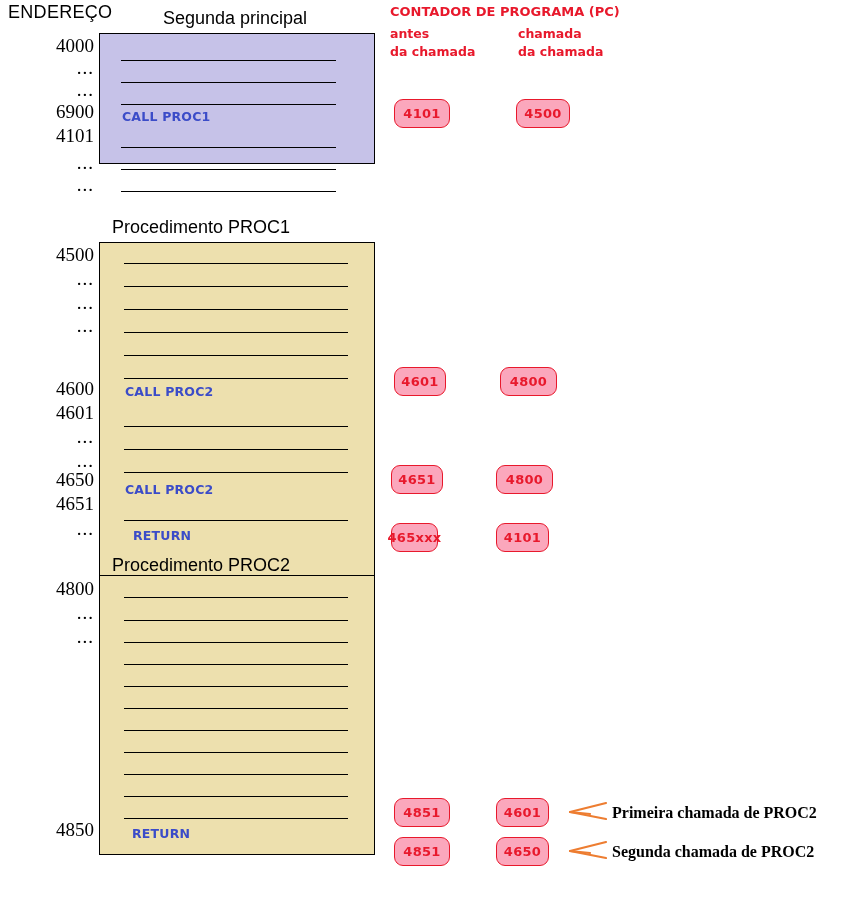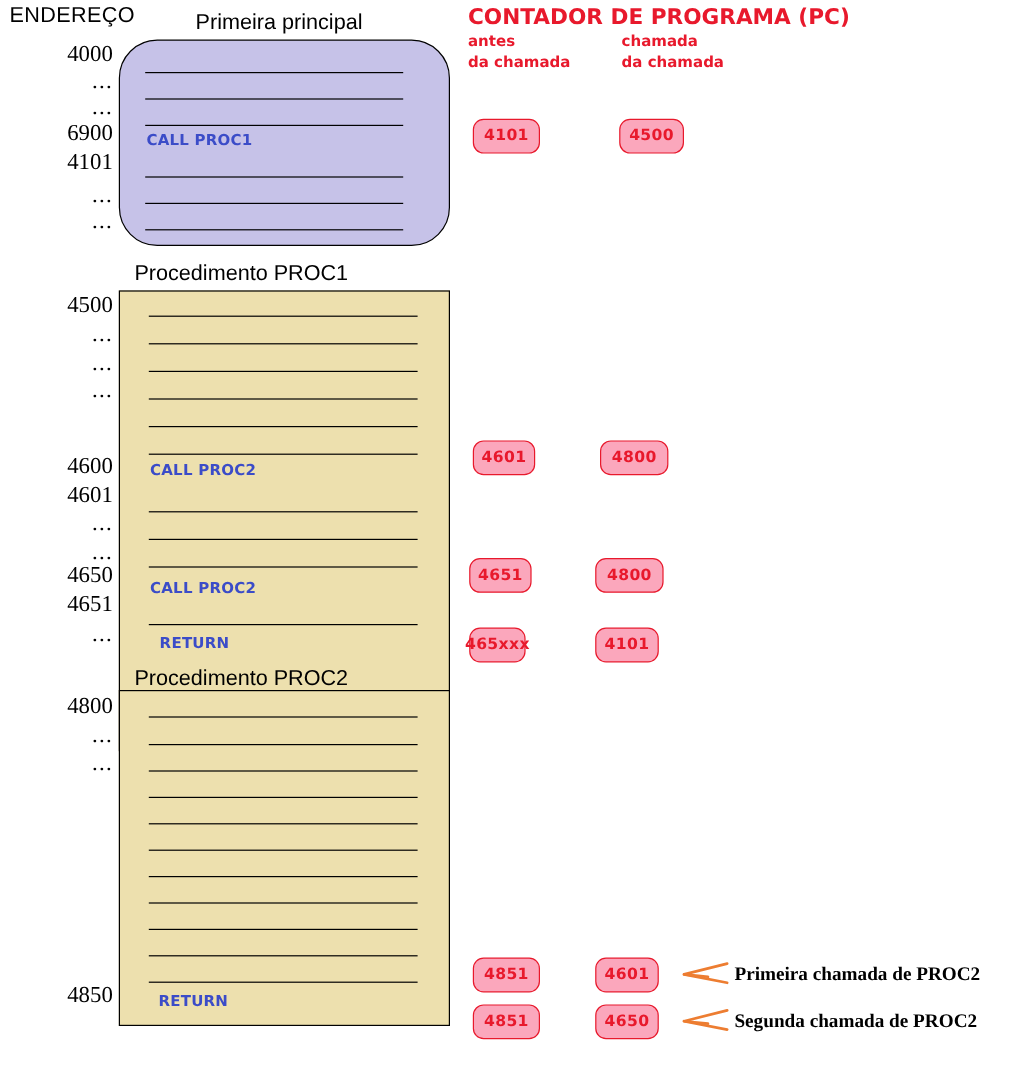--- a/index.html
+++ b/index.html
@@ -30,21 +30,21 @@
     font-family: "Liberation Sans", sans-serif;
     font-size: 18px;
     color: #000000;
     white-space: nowrap;
   }
 
   
   .pc-header {
     left: 390px; top: 4px;
     font-family: "DejaVu Sans", sans-serif;
-    font-size: 18px;
+    font-size: 13px;
     font-weight: bold;
     color: #E8192C;
     white-space: nowrap;
   }
   .pc-col-label {
     font-family: "DejaVu Sans", sans-serif;
     font-size: 12.5px;
     font-weight: bold;
     color: #E8192C;
     line-height: 16px;
@@ -127,23 +127,23 @@
 <div class="abs endereco-title">ENDEREÇO</div>
 
 <div class="abs pc-header">CONTADOR DE PROGRAMA (PC)</div>
 
 <div class="abs pc-col-label" style="left:390px; top:26px;">antes</div>
 <div class="abs pc-col-label" style="left:390px; top:44px;">da chamada</div>
 
 <div class="abs pc-col-label" style="left:518px; top:26px;">chamada</div>
 <div class="abs pc-col-label" style="left:518px; top:44px;">da chamada</div>
 
-<div class="abs block-title" style="left:163px; top:8px;">Primeira principal</div>
-
-<div class="abs code-block main" style="left:99px; top:33px; width:276px; height:172px;border-radius:32px;">
+<div class="abs block-title" style="left:163px; top:8px;">Segunda principal</div>
+
+<div class="abs code-block main" style="left:99px; top:33px; width:276px; height:131px;">
   <div class="rule" style="left:21px; top:26px;  width:215px;"></div>
   <div class="rule" style="left:21px; top:48px;  width:215px;"></div>
   <div class="rule" style="left:21px; top:70px;  width:215px;"></div>
   <div class="instr" style="left:22px; top:75px;">CALL PROC1</div>
   <div class="rule" style="left:21px; top:113px; width:215px;"></div>
   <div class="rule" style="left:21px; top:135px; width:215px;"></div>
   <div class="rule" style="left:21px; top:157px; width:215px;"></div>
 </div>
 
 <div class="abs addr" style="left:14px; top:35px;">4000</div>

